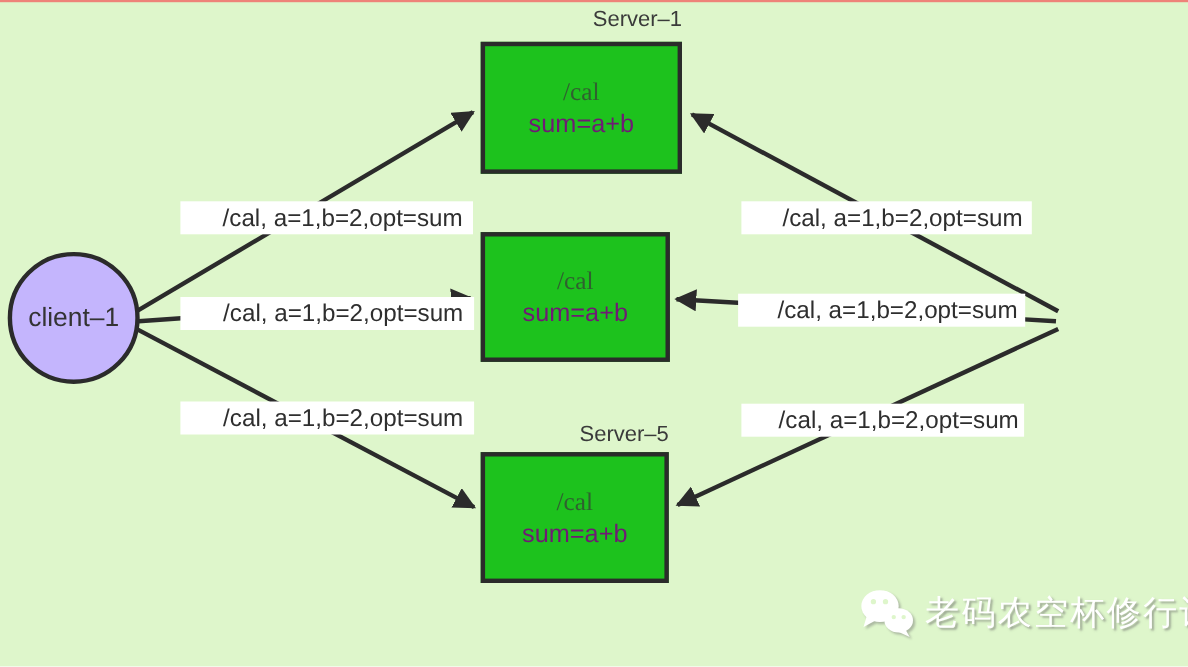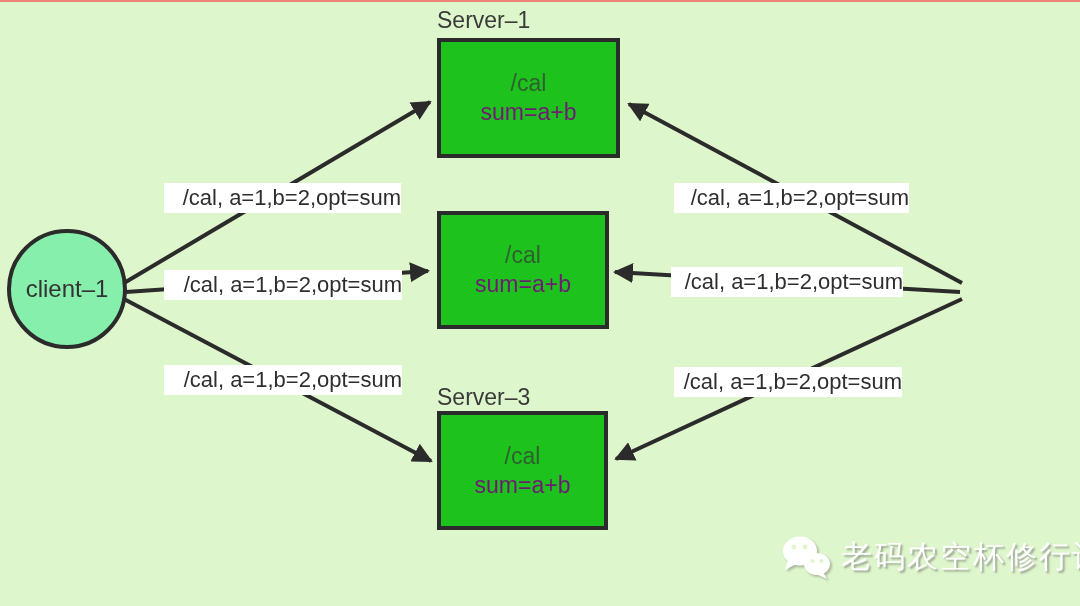--- a/index.html
+++ b/index.html
@@ -7,48 +7,48 @@
     position:relative; width:1080px; height:606px;
     background:#def6cb; overflow:hidden;
     font-family:"Liberation Sans","DejaVu Sans",sans-serif;
     color:#333;
   }
   .top-strip { position:absolute; top:0; left:0; width:1080px; height:2px; background:#ee8379; }
 
   .arrow-layer { position:absolute; top:0; left:0; width:1080px; height:606px; }
 
   .server-title {
-    position:absolute; text-align:left; font-size:23px; color:#3a3a3a; white-space:nowrap;
+    position:absolute; text-align:right; font-size:20px; color:#3a3a3a; white-space:nowrap;
   }
   .server-box {
     position:absolute; background:#1dc21d; border:4px solid #2b2b2b; box-sizing:border-box;
     display:flex; flex-direction:column; align-items:center; justify-content:center;
     font-size:23px; line-height:29px; color:#2f4f2f; text-align:center;
   }
-  .server-box .ep { color:#306030; }
+  .server-box .ep { color:#306030;font-family:Liberation Serif, serif; }
   .server-box .body { color:#701a75; }
   #server-box-1 { left:437px; top:38px;  width:183px; height:120px; }
   #server-box-2 { left:437px; top:211px; width:172px; height:118px; }
   #server-box-3 { left:437px; top:411px; width:171px; height:119px; }
   #server-title-1 { left:437px; top:7px;   width:183px; }
   #server-title-2 { left:437px; top:179px; width:172px; }
   #server-title-3 { left:437px; top:384px; width:171px; }
 
   .client {
     position:absolute; width:112px; height:112px; border-radius:50%;
-    background:#86efac; border:4px solid #2b2b2b; box-sizing:content-box;
+    background:#c4b5fd; border:4px solid #2b2b2b; box-sizing:content-box;
     display:flex; align-items:center; justify-content:center;
     font-size:24px; color:#333; 
   }
   #client-1 { left:7px;  top:229px; }
   #client-2 { left:961px; top:229px; }
 
   .edge-label {
     position:absolute; background:#ffffff; color:#2e2e2e;
-    font-size:22px; line-height:30px; height:30px; text-align:right; white-space:nowrap;
+    font-size:22px; line-height:30px; height:30px; text-align:center; white-space:nowrap;padding-left:29px;
   }
   #edge-label-l1 { left:164px; top:183px; width:237px; }
   #edge-label-l2 { left:164px; top:270px; width:238px; }
   #edge-label-l3 { left:164px; top:365px; width:238px; }
   #edge-label-r1 { left:674px; top:183px; width:235px; }
   #edge-label-r2 { left:671px; top:267px; width:232px; }
   #edge-label-r3 { left:674px; top:367px; width:228px; }
 
   .watermark {
     position:absolute; left:780px; top:534px; display:flex; align-items:center; gap:9px;
@@ -86,21 +86,21 @@
   <div class="server-box" id="server-box-1">
     <div class="ep">/cal</div>
     <div class="body">sum=a+b</div>
   </div>
 
   <div class="server-box" id="server-box-2">
     <div class="ep">/cal</div>
     <div class="body">sum=a+b</div>
   </div>
 
-  <div class="server-title" id="server-title-3">Server–3</div>
+  <div class="server-title" id="server-title-3">Server–5</div>
   <div class="server-box" id="server-box-3">
     <div class="ep">/cal</div>
     <div class="body">sum=a+b</div>
   </div>
 
   <div class="client" id="client-1">
     <span>client–1</span>
   </div>
 
   <div class="edge-label" id="edge-label-l1">/cal, a=1,b=2,opt=sum</div>

